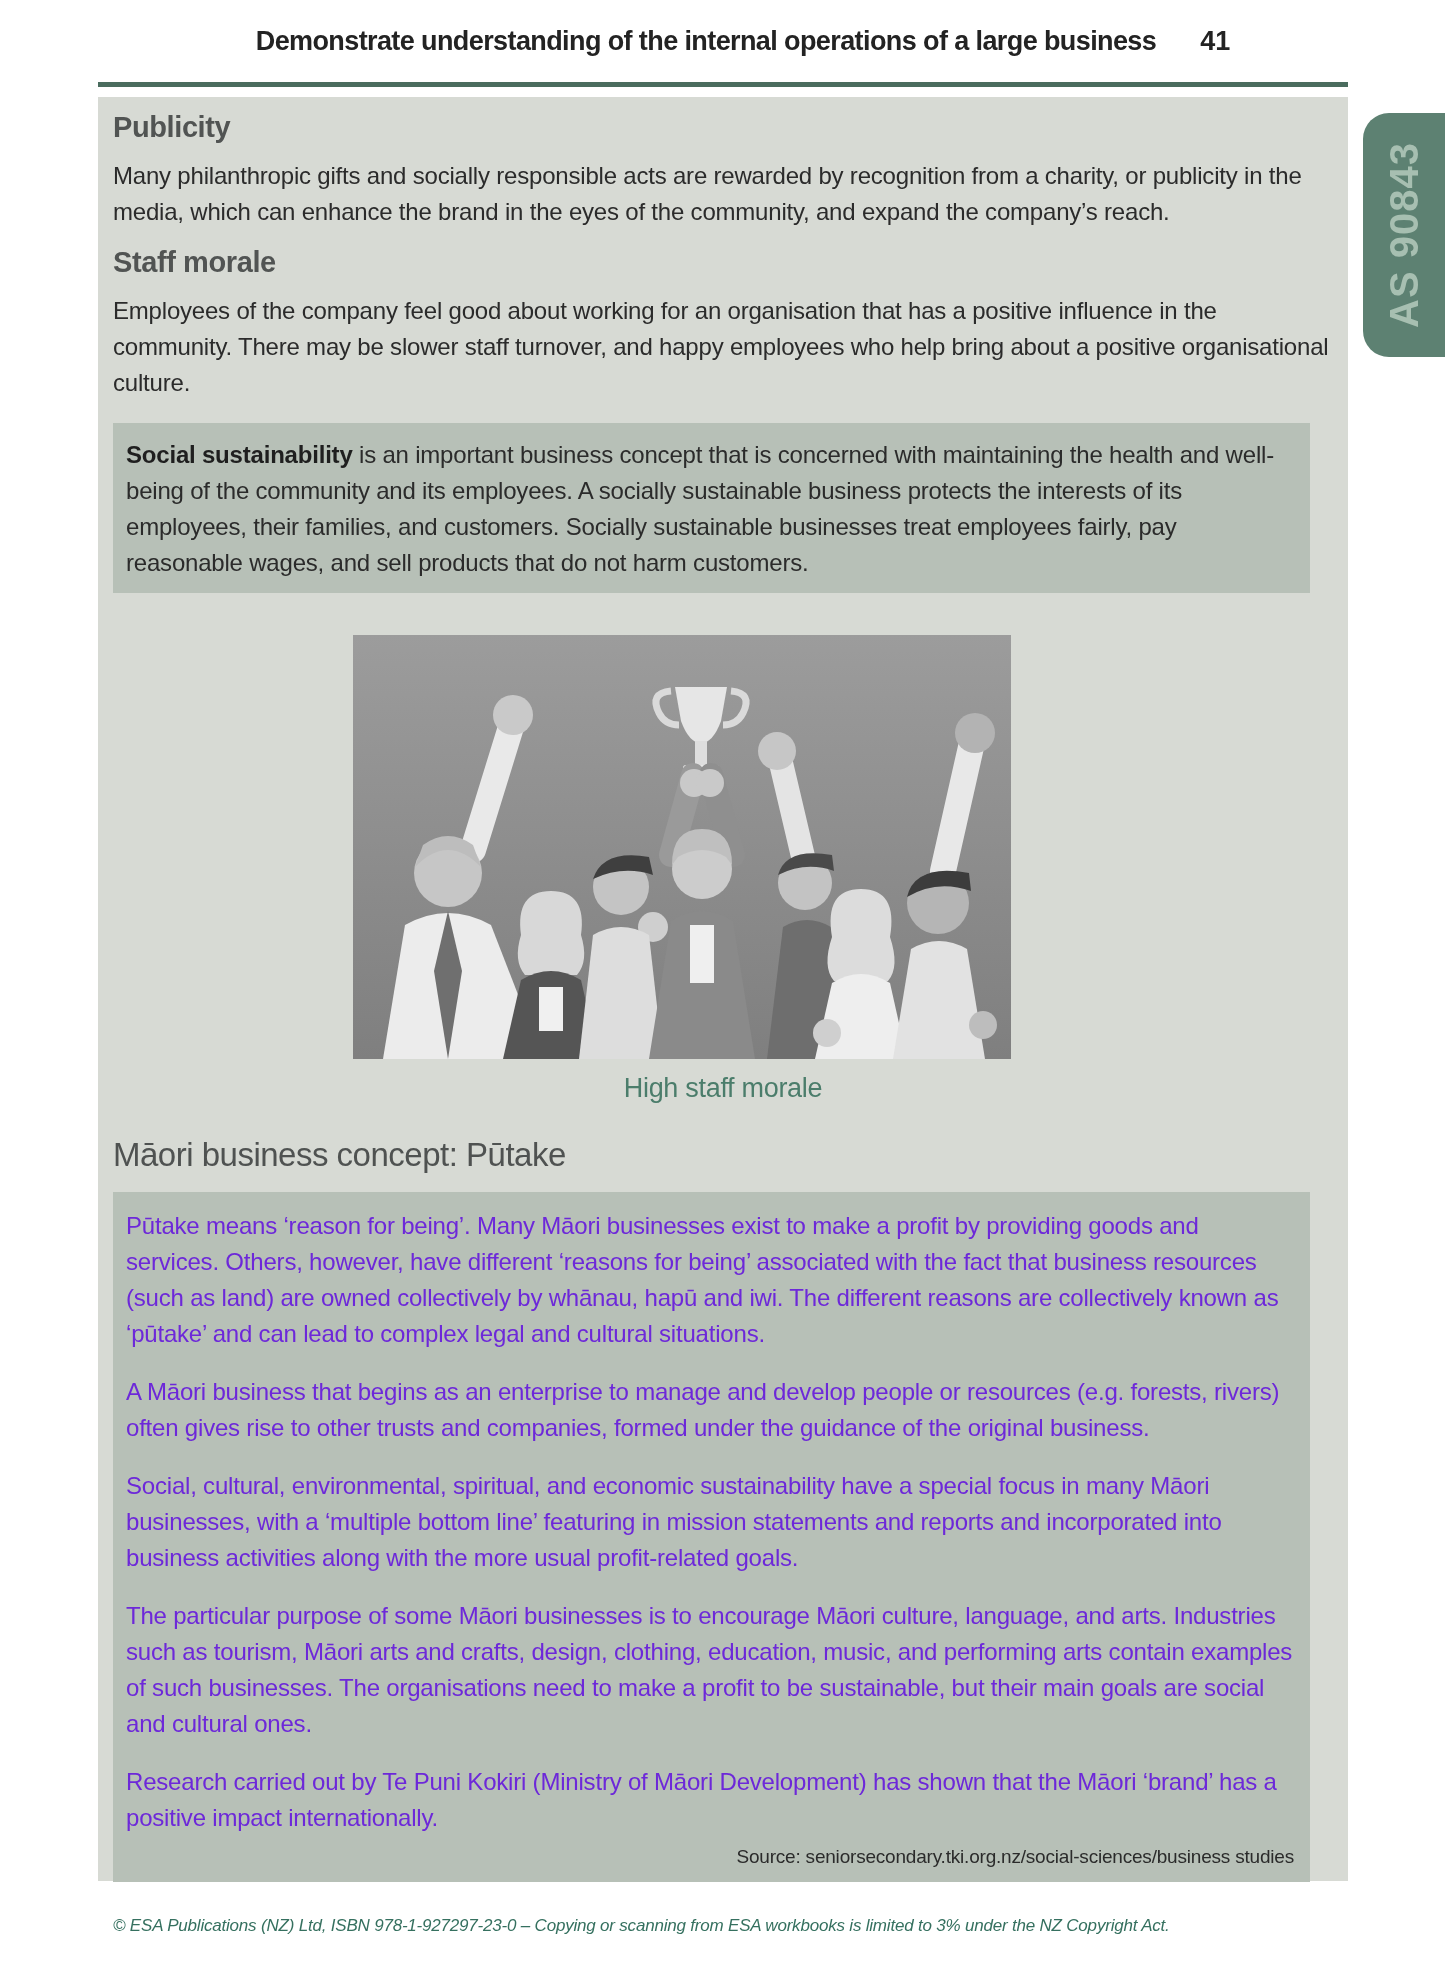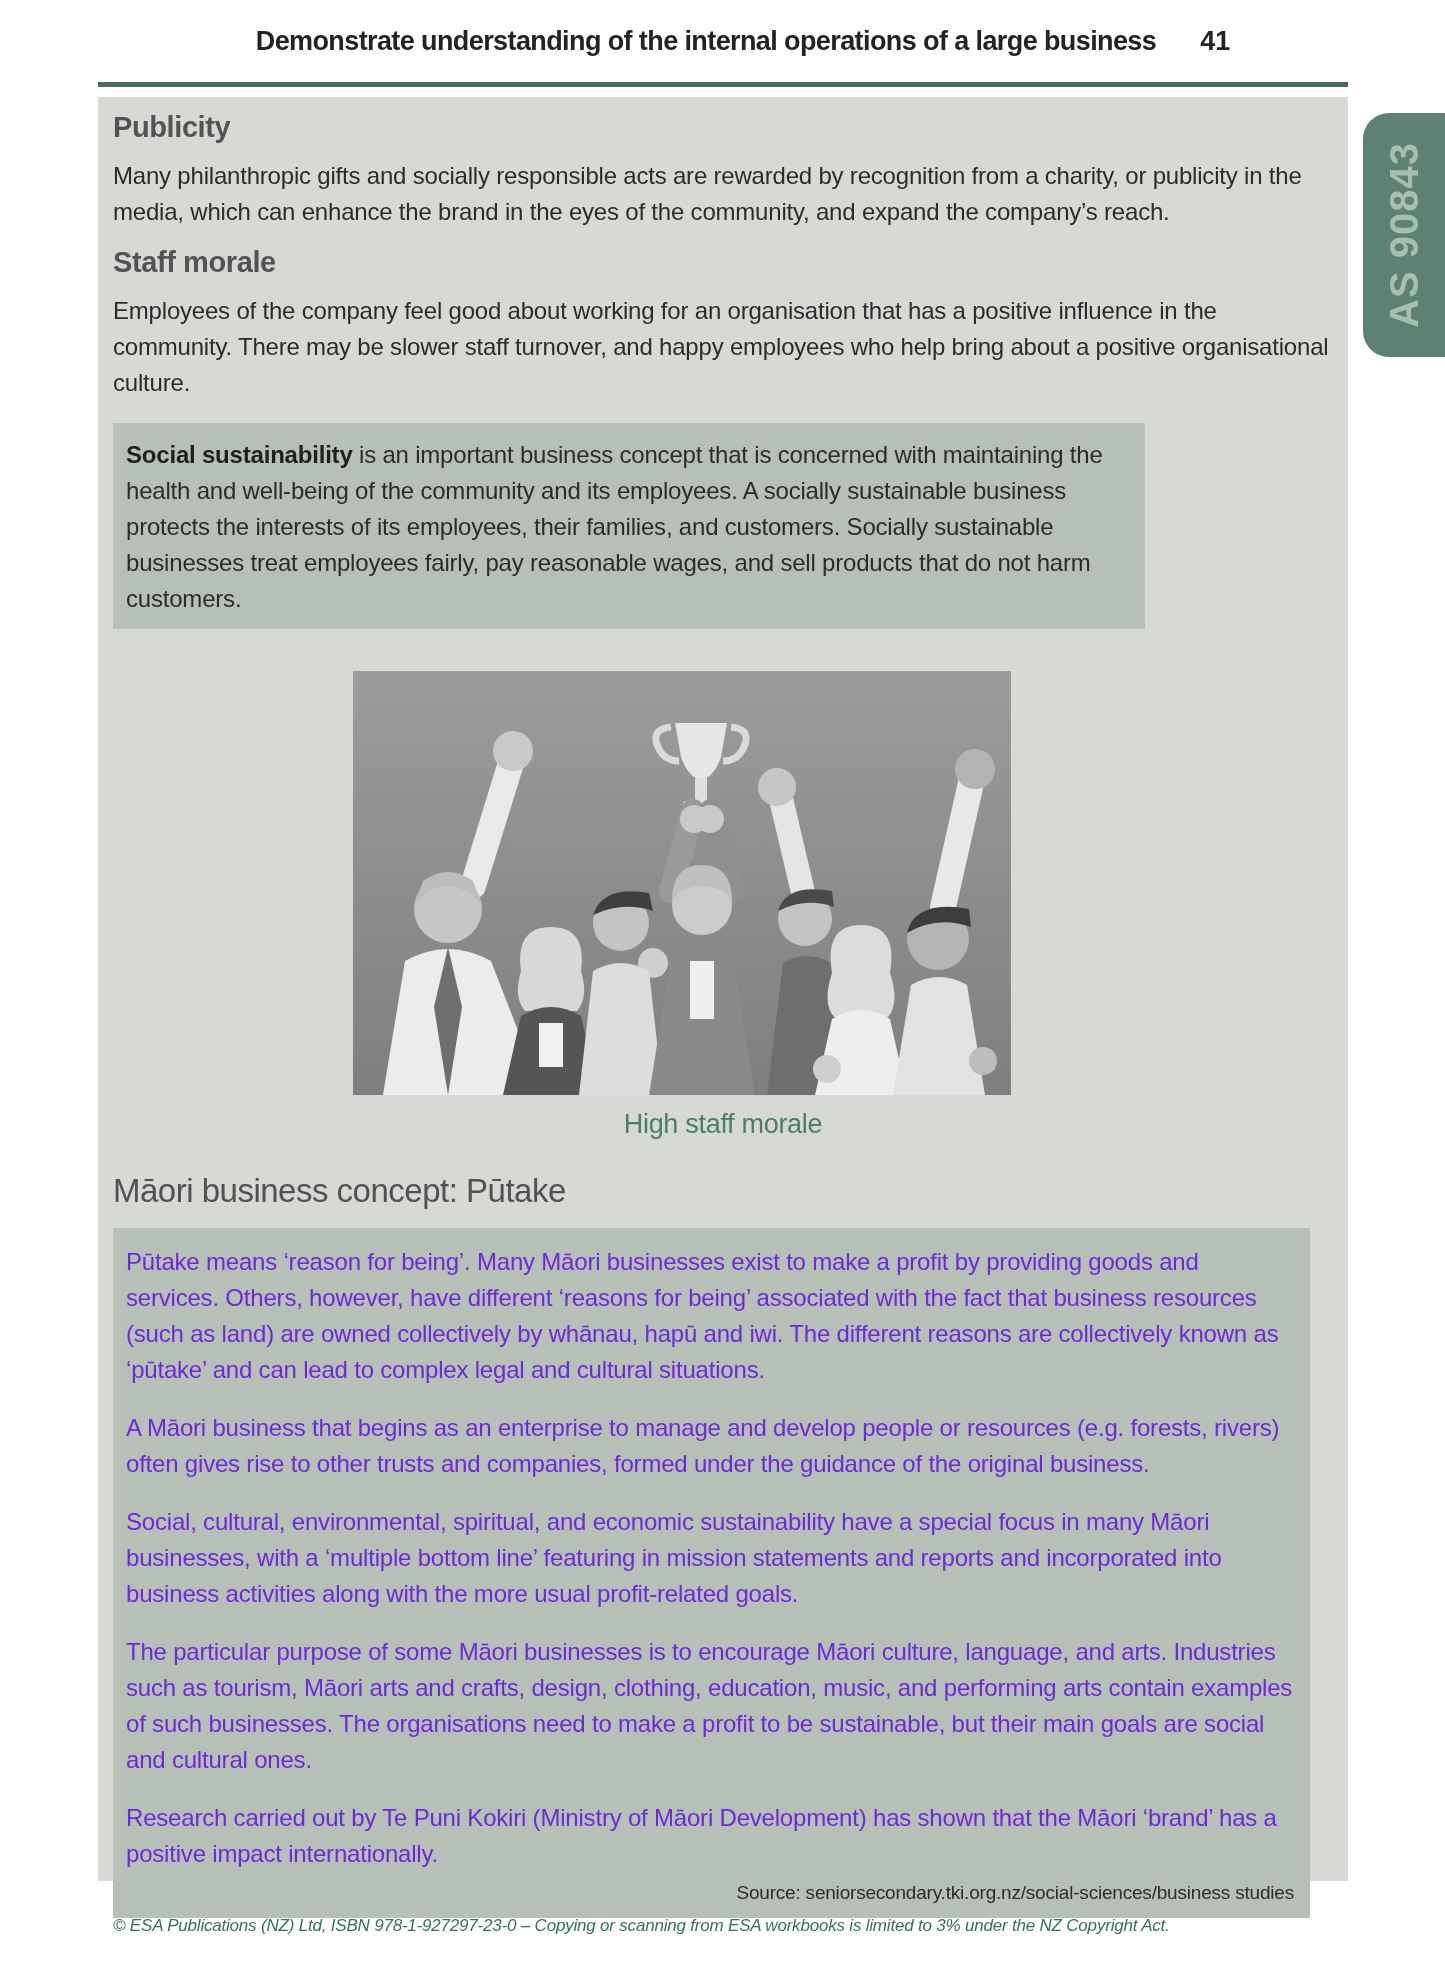--- a/index.html
+++ b/index.html
@@ -53,21 +53,21 @@
     font-size: 29px; font-weight: bold; color: #515453;
     letter-spacing: -0.4px; margin-top: 4px; margin-bottom: 14px;
   }
   p.body-text {
     font-size: 24px; line-height: 36px; color: #2b2b2b;
     letter-spacing: -0.2px; margin-bottom: 16px; max-width: 1220px;
   }
 
   .concept-box {
     background: #b7c0b7;
-    width: 1032px;
+    width: 1197px;
     padding: 14px 16px 12px 13px;
     margin-top: 22px;
   }
   .concept-box .body-text { margin-bottom: 0; }
   .concept-box .lead { font-weight: bold; color: #1f1f1f; }
 
   
   .photo-figure {
     width: 740px; margin: 42px auto 0 auto;
   }

